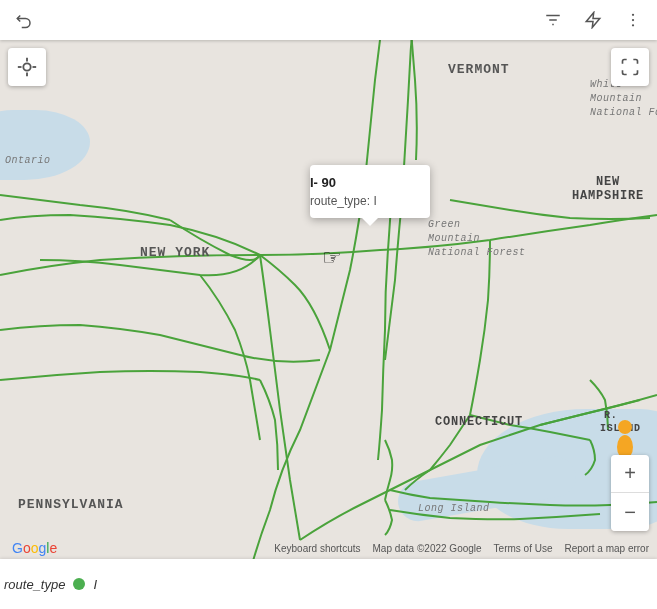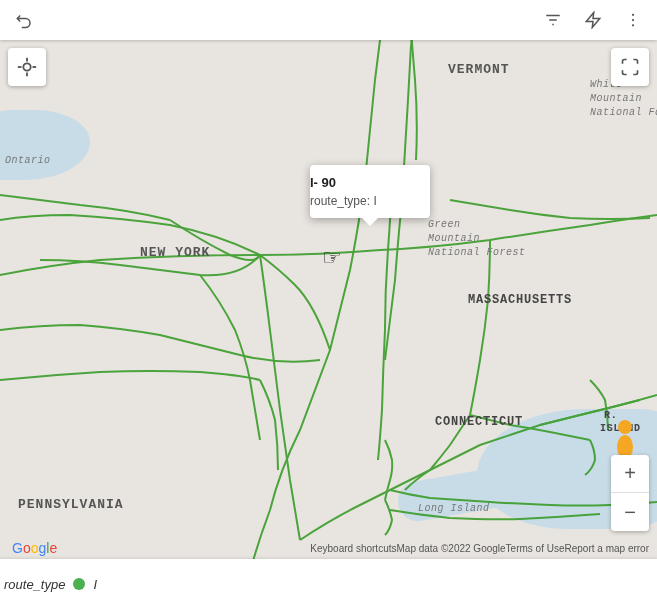--- a/index.html
+++ b/index.html
@@ -293,20 +293,21 @@
     
     .attribution-bar {
       position: absolute;
       bottom: 50px; left: 0; right: 0;
       height: 22px;
       display: flex;
       align-items: center;
       justify-content: flex-end;
       padding: 0 8px;
       z-index: 10;
+      gap: 12px;
     }
     .attribution-text {
       font-size: 10px;
       color: #555;
       cursor: pointer;
     }
   </style>
 </head>
 <body>
 
@@ -412,22 +413,22 @@
     </svg>
   </button>
 
   <button class="fullscreen-btn">
     <svg width="20" height="20" viewBox="0 0 24 24" fill="none" stroke="#555" stroke-width="2">
       <path d="M8 3H5a2 2 0 00-2 2v3m18 0V5a2 2 0 00-2-2h-3m0 18h3a2 2 0 002-2v-3M3 16v3a2 2 0 002 2h3"></path>
     </svg>
   </button>
 
   <div class="map-label large" style="top:62px;left:448px;">VERMONT</div>
+  <div class="map-label bold" style="top:175px;left:572px;text-align:center;">NEW<br>HAMPSHIRE</div>
   <div class="map-label large" style="top:245px;left:140px;">NEW YORK</div>
-  <div class="map-label bold" style="top:293px;left:468px;">MASSACHUSETTS</div>
   <div class="map-label bold" style="top:415px;left:435px;">CONNECTICUT</div>
   <div class="map-label bold" style="top:410px;left:604px;font-size:10px;">R.</div>
   <div class="map-label bold" style="top:423px;left:600px;font-size:10px;">ISLAND</div>
   <div class="map-label large" style="top:497px;left:18px;">PENNSYLVANIA</div>
   <div class="map-label italic" style="top:155px;left:5px;">Ontario</div>
   <div class="map-label italic" style="top:503px;left:418px;">Long Island</div>
   <div class="map-label italic" style="top:218px;left:428px;font-size:10px;line-height:1.4;color:#777;">Green<br>Mountain<br>National Forest</div>
   <div class="map-label italic" style="top:78px;left:590px;font-size:10px;line-height:1.4;color:#777;">White<br>Mountain<br>National Fores</div>
 
   <div class="map-tooltip">

